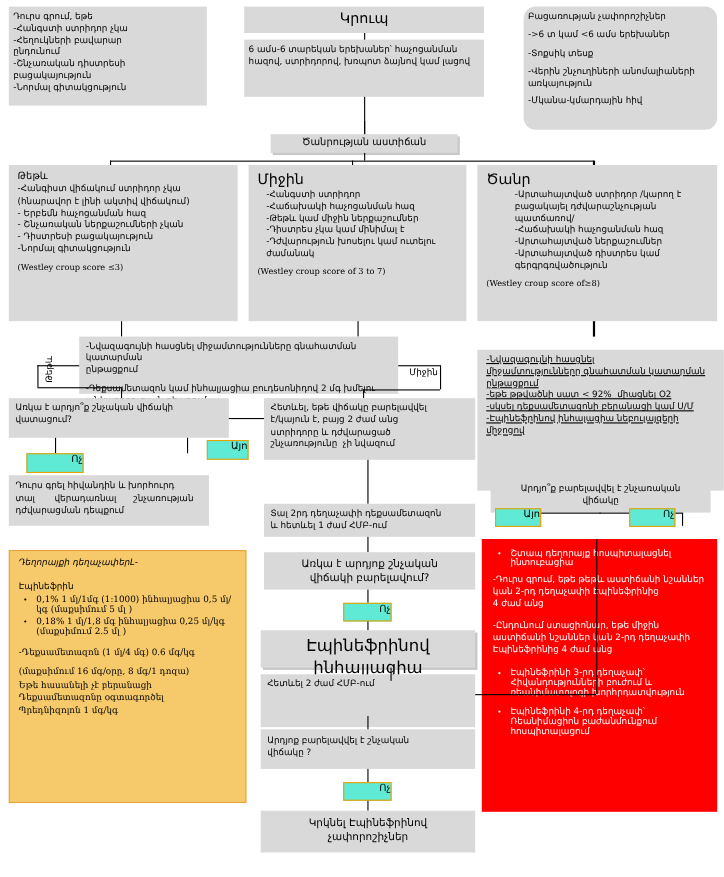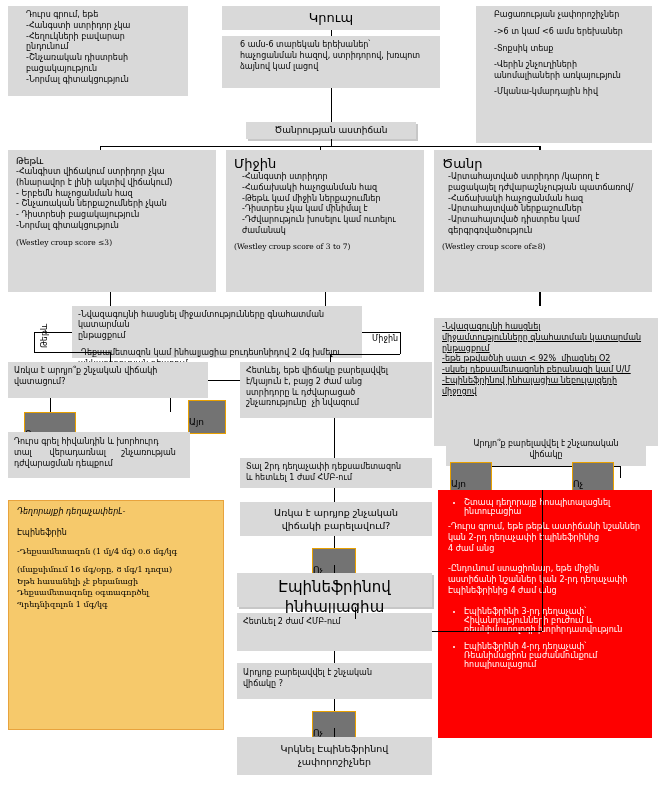--- a/index.html
+++ b/index.html
@@ -4,26 +4,26 @@
 <style>
   html,body{margin:0;padding:0;background:#ffffff;}
   body{width:658px;height:797px;position:relative;
        font-family:"DejaVu Sans","Liberation Sans",sans-serif;
        color:#000;font-size:8px;}
   .box{position:absolute;box-sizing:border-box;}
   .gray{background:#d9d9d9;}
   .title{font-size:13px;text-align:center;padding-top:4px;}
   .hdr{font-size:12px;font-weight:bold;padding:2px 0 1px 6px;}
   .ctr{text-align:center;}
-  .pad{padding:4px 18px;}
+  .pad{padding:4px 4px;}
   .lh{line-height:1.35;}
   .tight{line-height:1.3;}
   .yellowbox{border:1px solid #e8a33d;background:#f6c96b;}
-  .ybtn{border:1.5px solid #e8a000;background:#737373;text-align:left;
-        font-size:9px;padding:16px 0;}
+  .ybtn{border:1.5px solid #e8a000;background:#5eead4;text-align:right;
+        font-size:9px;padding:0 0;}
   .redbox{background:#fe0000;color:#ffffff;}
   .vline{position:absolute;background:#000;width:1px;}
   .hline{position:absolute;background:#000;height:1px;}
   .vthick{position:absolute;background:#000;width:2px;}
   .small{font-size:7.5px;}
   .serif{font-family:"DejaVu Serif","Liberation Serif",serif;}
   ul{margin:3px 0 3px 0;padding-left:16px;}
   li{margin-bottom:2px;}
   .rot{position:absolute;transform:rotate(-90deg);transform-origin:left top;
        font-size:8px;}
@@ -45,21 +45,21 @@
 
 <div class="box gray title" style="left:222px;top:6px;width:218px;height:24px;">
   <span>Կրուպ</span>
 </div>
 
 <div class="box gray pad lh" style="left:222px;top:36px;width:218px;height:52px;">
   <span class="wrap">6 ամս-6 տարեկան երեխաներ՝ հաչոցանման հազով, ստրիդորով, խռպոտ ձայնով կամ լացով</span>
 </div>
 <div class="vline" style="left:331px;top:30px;height:6px;"></div>
 
-<div class="box gray pad lh" style="left:476px;top:6px;width:176px;height:137px;">
+<div class="box gray pad lh" style="left:476px;top:6px;width:176px;height:112px;border-radius:11px;">
   <div style="margin-bottom:6px;">Բացառության չափորոշիչներ</div>
   <div style="margin-bottom:6px;">-&gt;6 տ կամ &lt;6 ամս երեխաներ</div>
   <div style="margin-bottom:6px;">-Տոքսիկ տեսք</div>
   <div style="margin-bottom:6px;line-height:1.3;">-Վերին շնչուղիների անոմալիաների առկայություն</div>
   <div>-Մկանա-կմարդային հիվ</div>
 </div>
 
 <div class="hline" style="left:331px;top:110px;width:1px;height:16px;background:#000;"></div>
 <div class="vline" style="left:331px;top:88px;height:34px;"></div>
 <div class="box gray ctr shadow" style="left:246px;top:122px;width:170px;height:17px;padding-top:3px;font-size:9px;">
@@ -89,21 +89,21 @@
 -Հաճախակի հաչոցանման հազ
 -Թեթև կամ միջին ներքաշումներ
 -Դիստրես չկա կամ մինիմալ է
 -Դժվարություն խոսելու կամ ուտելու
 ժամանակ</div>
   <div class="serif small" style="margin-top:5px;">(Westley croup score of 3 to 7)</div>
 </div>
 
 <div class="box gray" style="left:434px;top:150px;width:218px;height:142px;padding:4px 8px;">
   <div class="hdr" style="padding-left:0;font-weight:normal;font-size:13px;">Ծանր</div>
-  <div class="wrap lh" style="padding-left:6px;">-Արտահայտված ստրիդոր /կարող է
+  <div class="wrap lh" style="padding-left:6px;margin-left:20px;">-Արտահայտված ստրիդոր /կարող է
 բացակայել դժվարաշնչության պատճառով/
 -Հաճախակի հաչոցանման հազ
 -Արտահայտված ներքաշումներ
 -Արտահայտված դիստրես կամ
 գերգրգռվածություն</div>
   <div class="serif small" style="margin-top:5px;">(Westley croup score of≥8)</div>
 </div>
 
 <div class="vline" style="left:110px;top:292px;height:14px;"></div>
 <div class="vline" style="left:325px;top:292px;height:14px;"></div>
@@ -180,21 +180,21 @@
 <div class="vline" style="left:334px;top:536px;height:12px;"></div>
 <div class="box ybtn" style="left:312px;top:548px;width:44px;height:17px;">
   <span>Ոչ</span>
 </div>
 <div class="vline" style="left:334px;top:565px;height:8px;"></div>
 
 <div class="box gray ctr shadow" style="left:237px;top:573px;width:195px;height:34px;padding:4px 6px;font-size:15px;">
   <div class="wrap" style="line-height:1.35;">Էպինեֆրինով ինհալյացիա
 նեբուլայզերի միջոցով</div>
 </div>
-<div class="box gray" style="left:237px;top:613px;width:195px;height:38px;padding:4px 6px;">
+<div class="box gray" style="left:237px;top:613px;width:195px;height:48px;padding:4px 6px;">
   <div class="wrap">Հետևել 2 ժամ ՀՄԲ-ում</div>
 </div>
 <div class="vline" style="left:355px;top:607px;height:12px;"></div>
 
 <div class="box gray" style="left:237px;top:663px;width:195px;height:36px;padding:5px 6px;">
   <div class="wrap lh">Արդյոք բարելավվել է շնչական
 վիճակը ?</div>
 </div>
 <div class="vline" style="left:334px;top:651px;height:12px;"></div>
 <div class="vline" style="left:334px;top:699px;height:12px;"></div>
@@ -246,18 +246,26 @@
     </li>
   </ul>
 </div>
 <div class="vline" style="left:437px;top:490px;height:248px;background:#fe0000;width:0;"></div>
 <div class="hline" style="left:432px;top:631px;width:110px;"></div>
 <div class="vline" style="left:542px;top:490px;height:141px;"></div>
 
 <div class="box yellowbox" style="left:8px;top:500px;width:216px;height:230px;padding:6px 8px;">
   <div style="text-decoration:none;font-style:italic;">Դեղորայքի դեղաչափերԼ-</div>
   <div style="margin-top:12px;">Էպինեֆրին</div>
+  <ul>
+    <li>
+      <span class="serif" style="font-size:8px;">0,1% 1 մլ/1մգ (1:1000) ինհալյացիա 0,5 մլ/կգ (մաքսիմում 5 մլ )</span>
+    </li>
+    <li>
+      <span class="serif" style="font-size:8px;">0,18% 1 մլ/1,8 մգ ինհալյացիա  0,25 մլ/կգ  (մաքսիմում 2.5 մլ )</span>
+    </li>
+  </ul>
   <div class="serif" style="margin-top:10px;font-size:8px;">-Դեքսամետազոն (1 մլ/4 մգ) 0.6 մգ/կգ</div>
   <div class="serif wrap" style="margin-top:8px;font-size:8px;line-height:1.45;">(մաքսիմում 16 մգ/օրը, 8 մգ/1 դոզա)
 Եթե հասանելի չէ բերանացի
 Դեքսամետազոնը օգտագործել
 Պրեդնիզոլոն 1 մգ/կգ</div>
 </div>
 
 </body></html>

